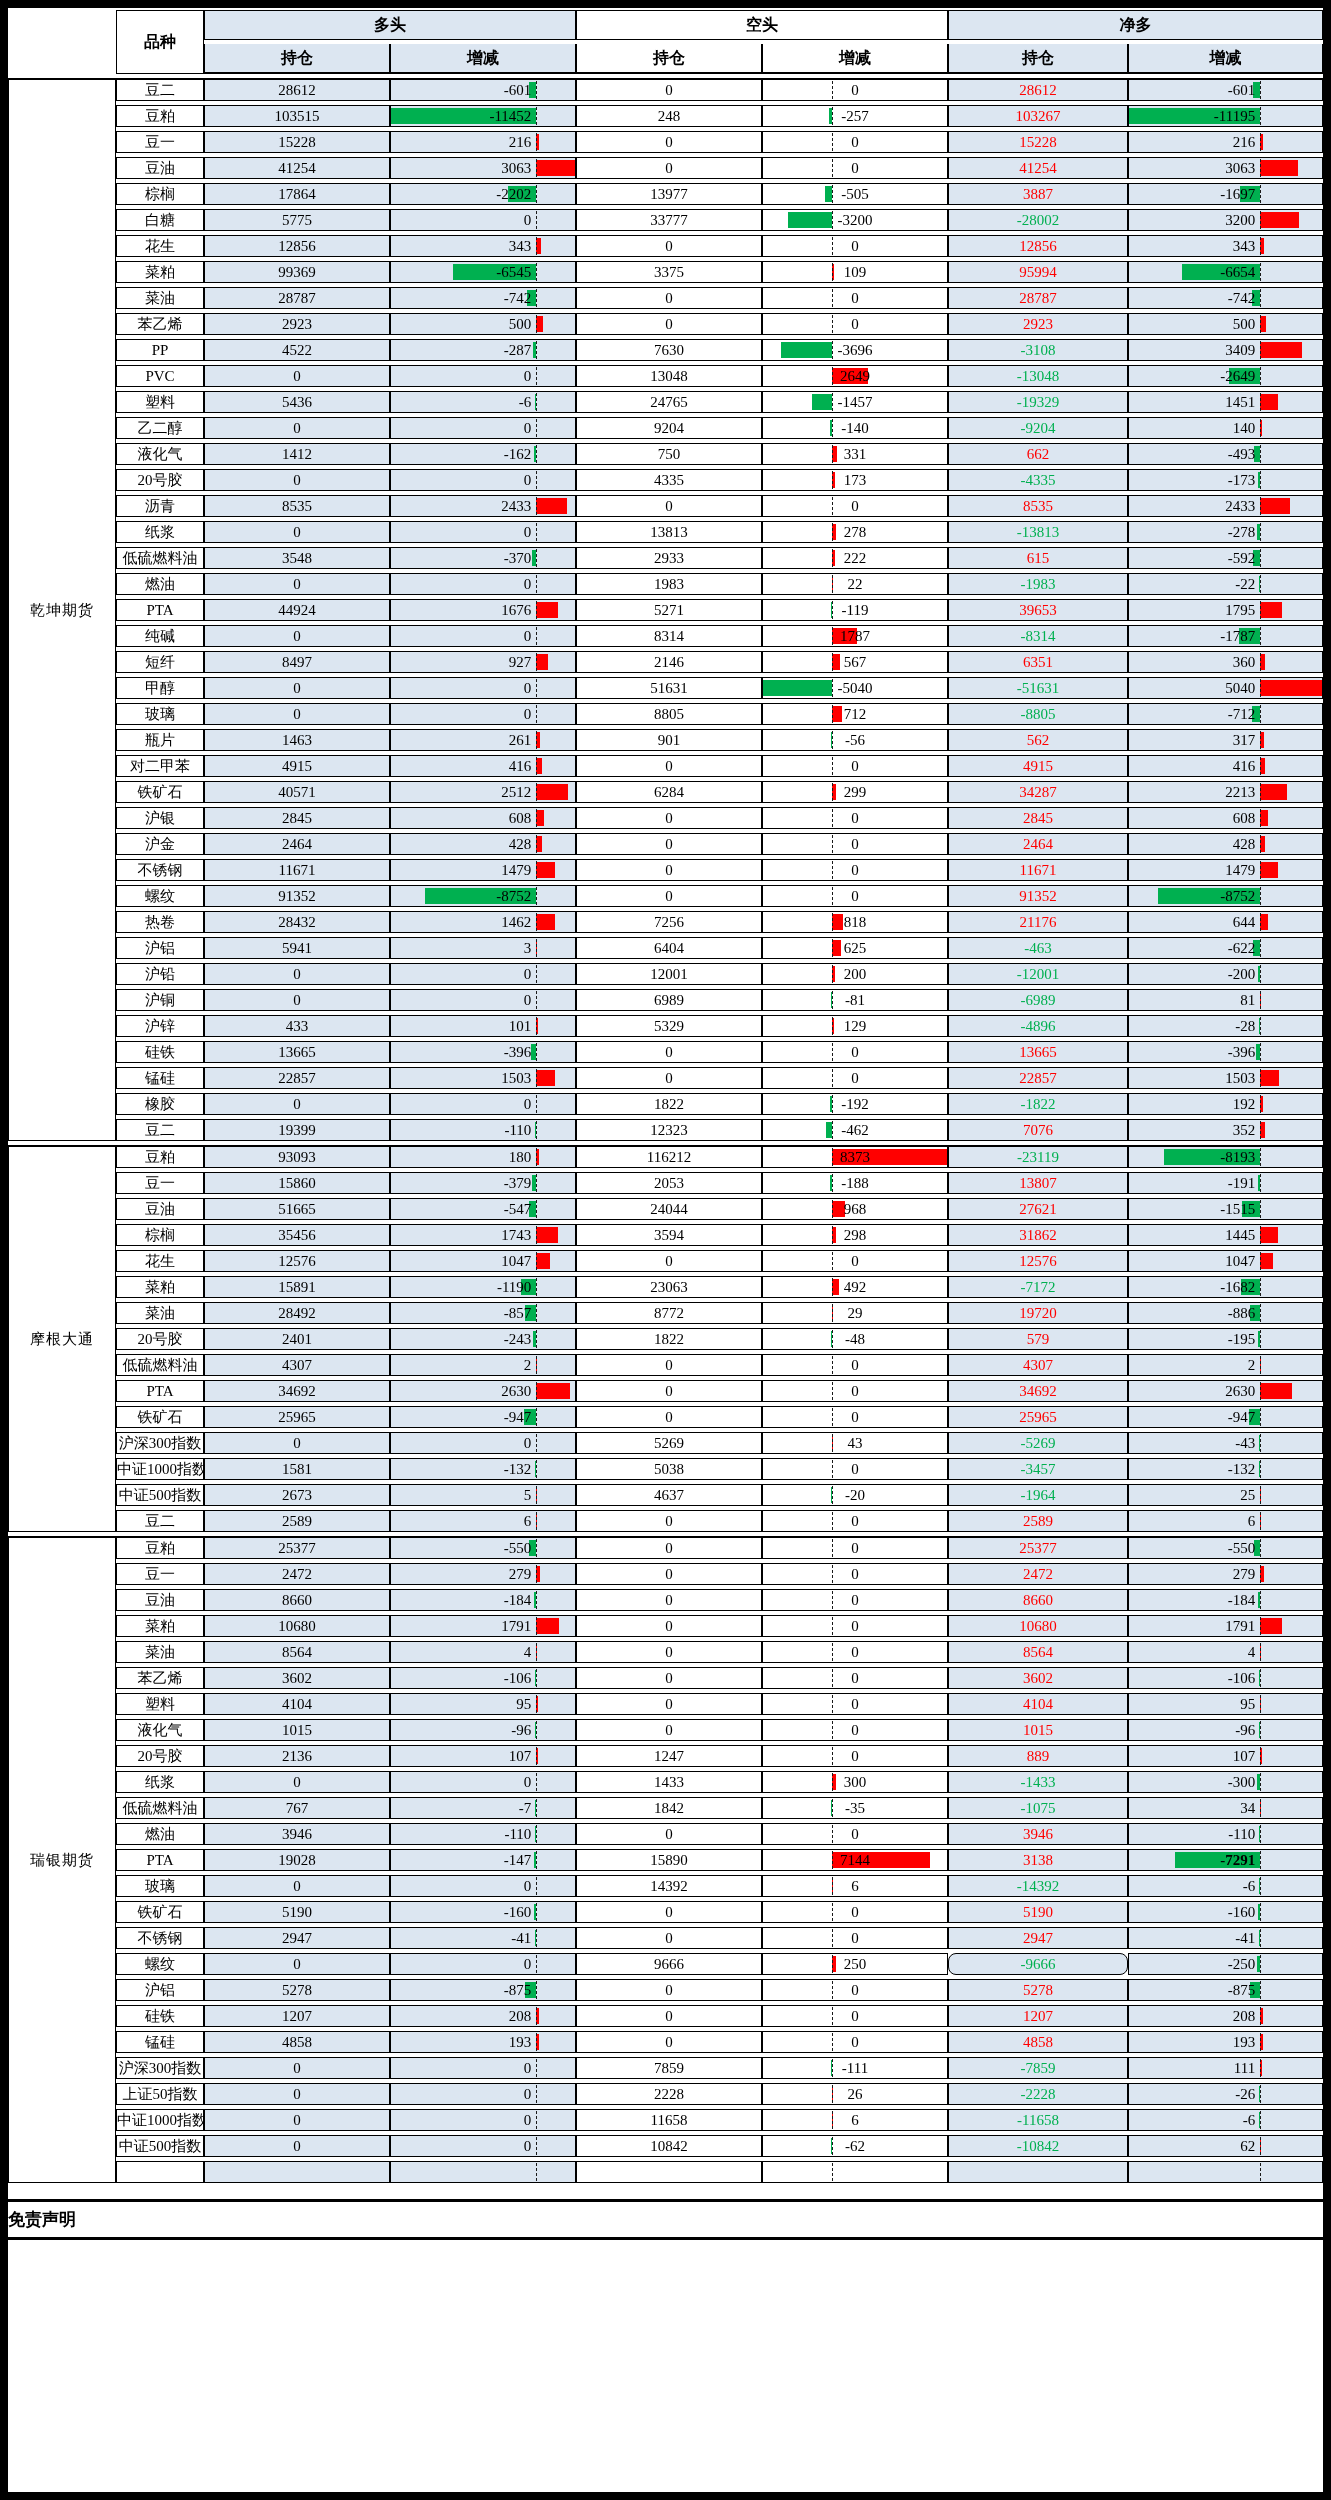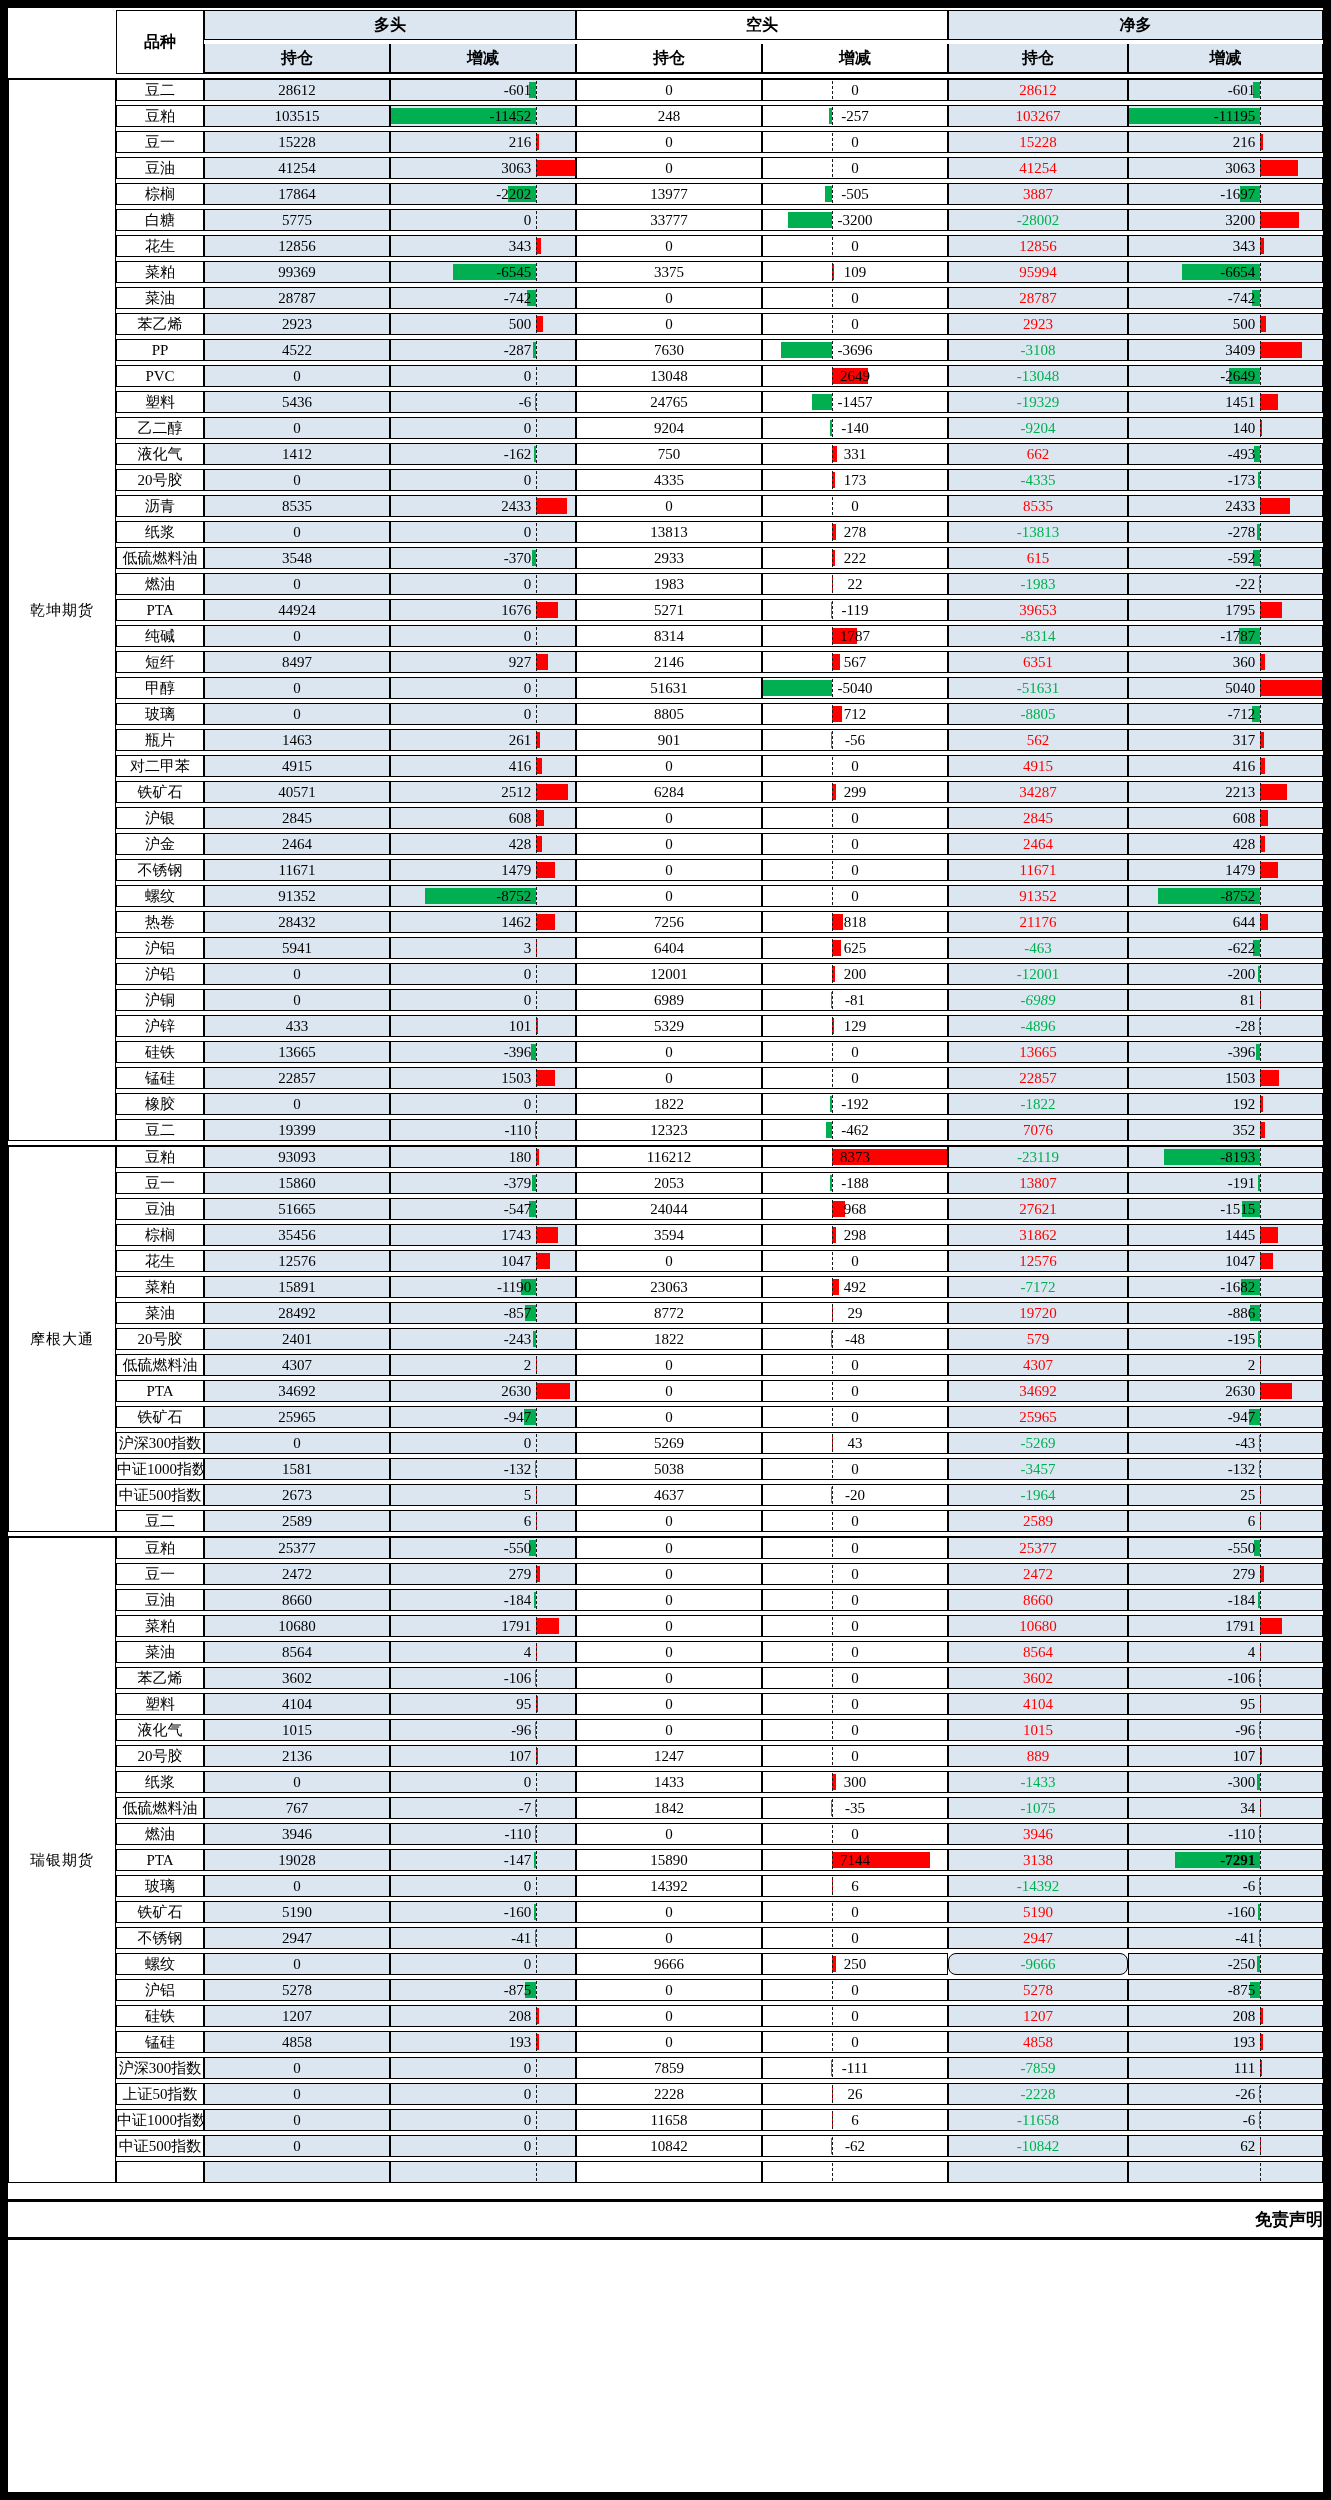--- a/index.html
+++ b/index.html
@@ -38,21 +38,21 @@
   .rbar{background:#ff0000;}
   .gbar{background:#00b050;}
   .valr{position:absolute;top:0;left:0;text-align:right;padding-right:5px;box-sizing:border-box;z-index:2;}
   .valc{position:absolute;top:0;left:0;width:100%;text-align:center;z-index:2;}
 
   
   .footer{padding:12px 14px 0;}
   .dept{font-size:15px;font-weight:bold;}
   .info{font-size:15px;font-weight:bold;margin-top:9px;display:flex;}
   .info span{margin-right:48px;}
-  .disc-band{margin-top:12px;border-top:3px solid #000;border-bottom:3px solid #000;text-align:right;font-size:17px;font-weight:bold;padding:6px 0;}
+  .disc-band{margin-top:12px;border-top:3px solid #000;border-bottom:3px solid #000;text-align:left;font-size:17px;font-weight:bold;padding:6px 0;}
   .disc-text{padding:14px 14px 0;font-size:16.5px;font-weight:bold;line-height:1.85;text-align:justify;}
 </style>
 </head>
 <body>
 
 <div class="inner">
 
 
   <table>
     <colgroup>
@@ -1017,21 +1017,21 @@
             </div>
           </td>
           <td class="pos ">6989</td>
           <td class="chg ">
             <div class="cw">
               <div class="axis" style="left: 37.6%;"></div>
               <div class="bar gbar" style="left: 36.9957%; width: 0.604286%;"></div>
               <div class="valc">-81</div>
             </div>
           </td>
-          <td class="pos blue" style="color: rgb(0, 176, 80); font-style: italic;">-6989</td>
+          <td class="pos blue" style="color: rgb(0, 176, 80);">-6989</td>
           <td class="chg blue">
             <div class="cw">
               <div class="axis" style="left: 68%;"></div>
               <div class="bar rbar" style="left: 68%; width: 0.6%;"></div>
               <div class="valr" style="width: 68%;">81</div>
             </div>
           </td>
         </tr>
         <tr>
           <td class="variety">沪锌</td>

